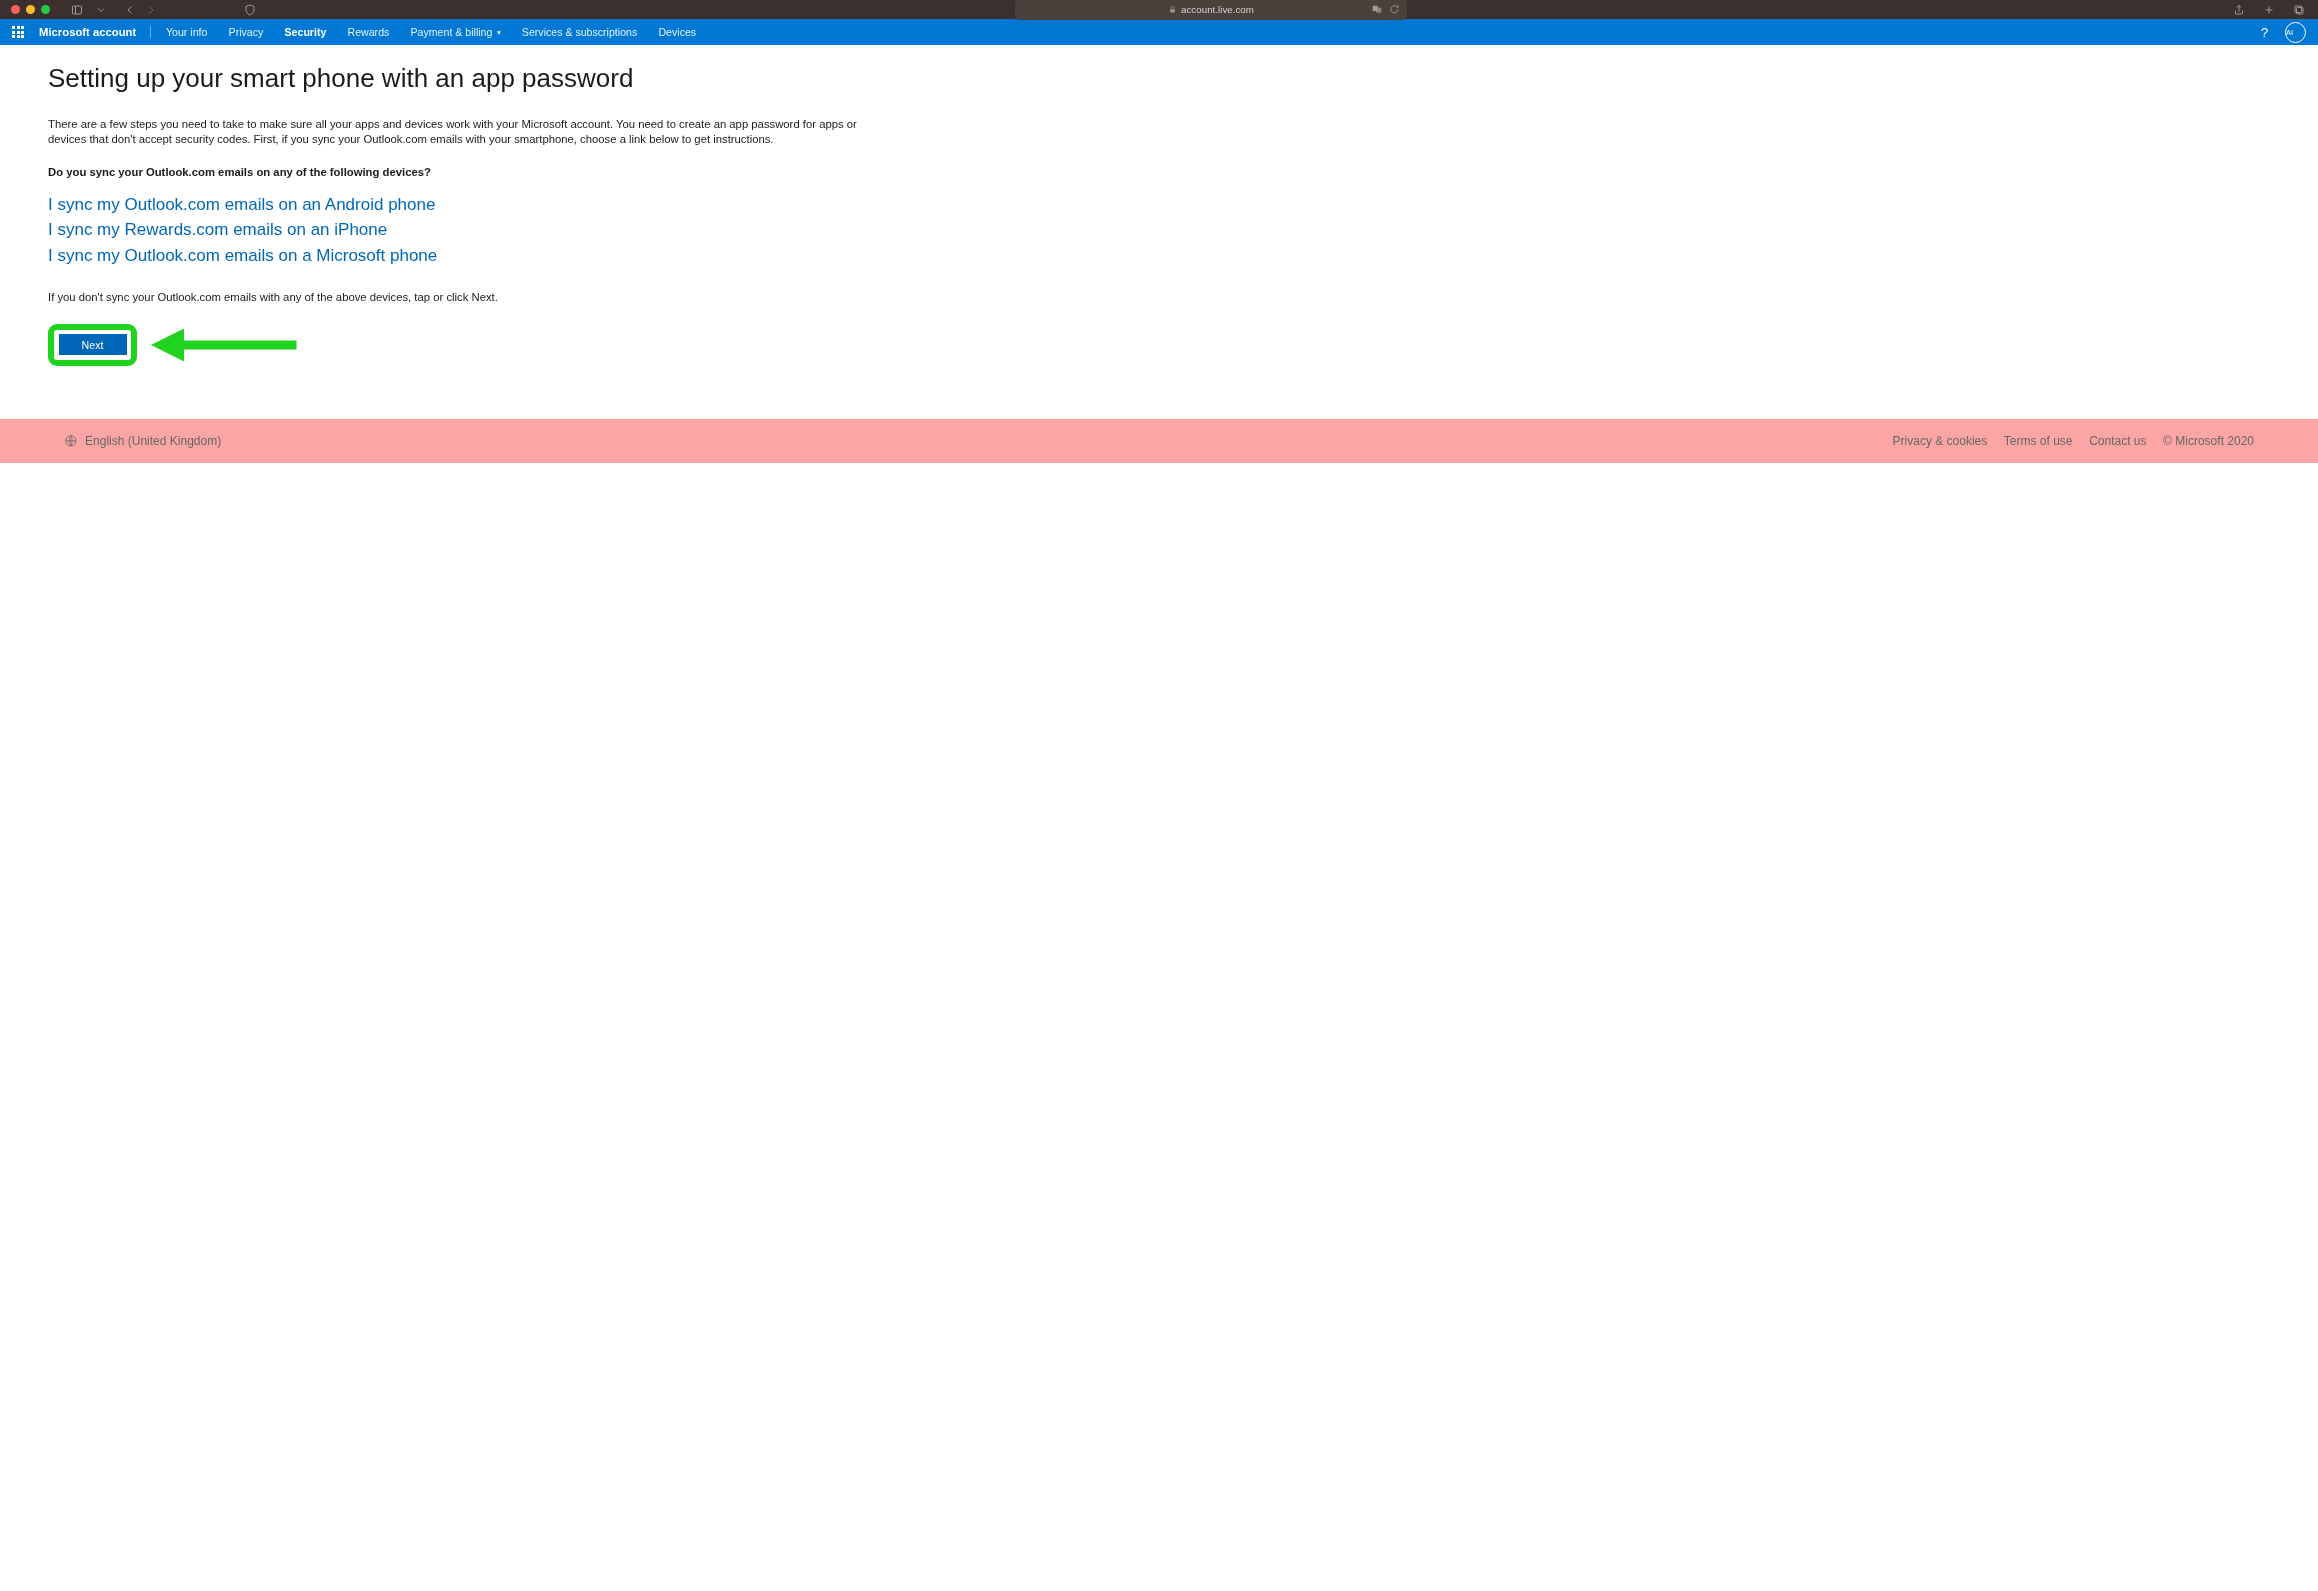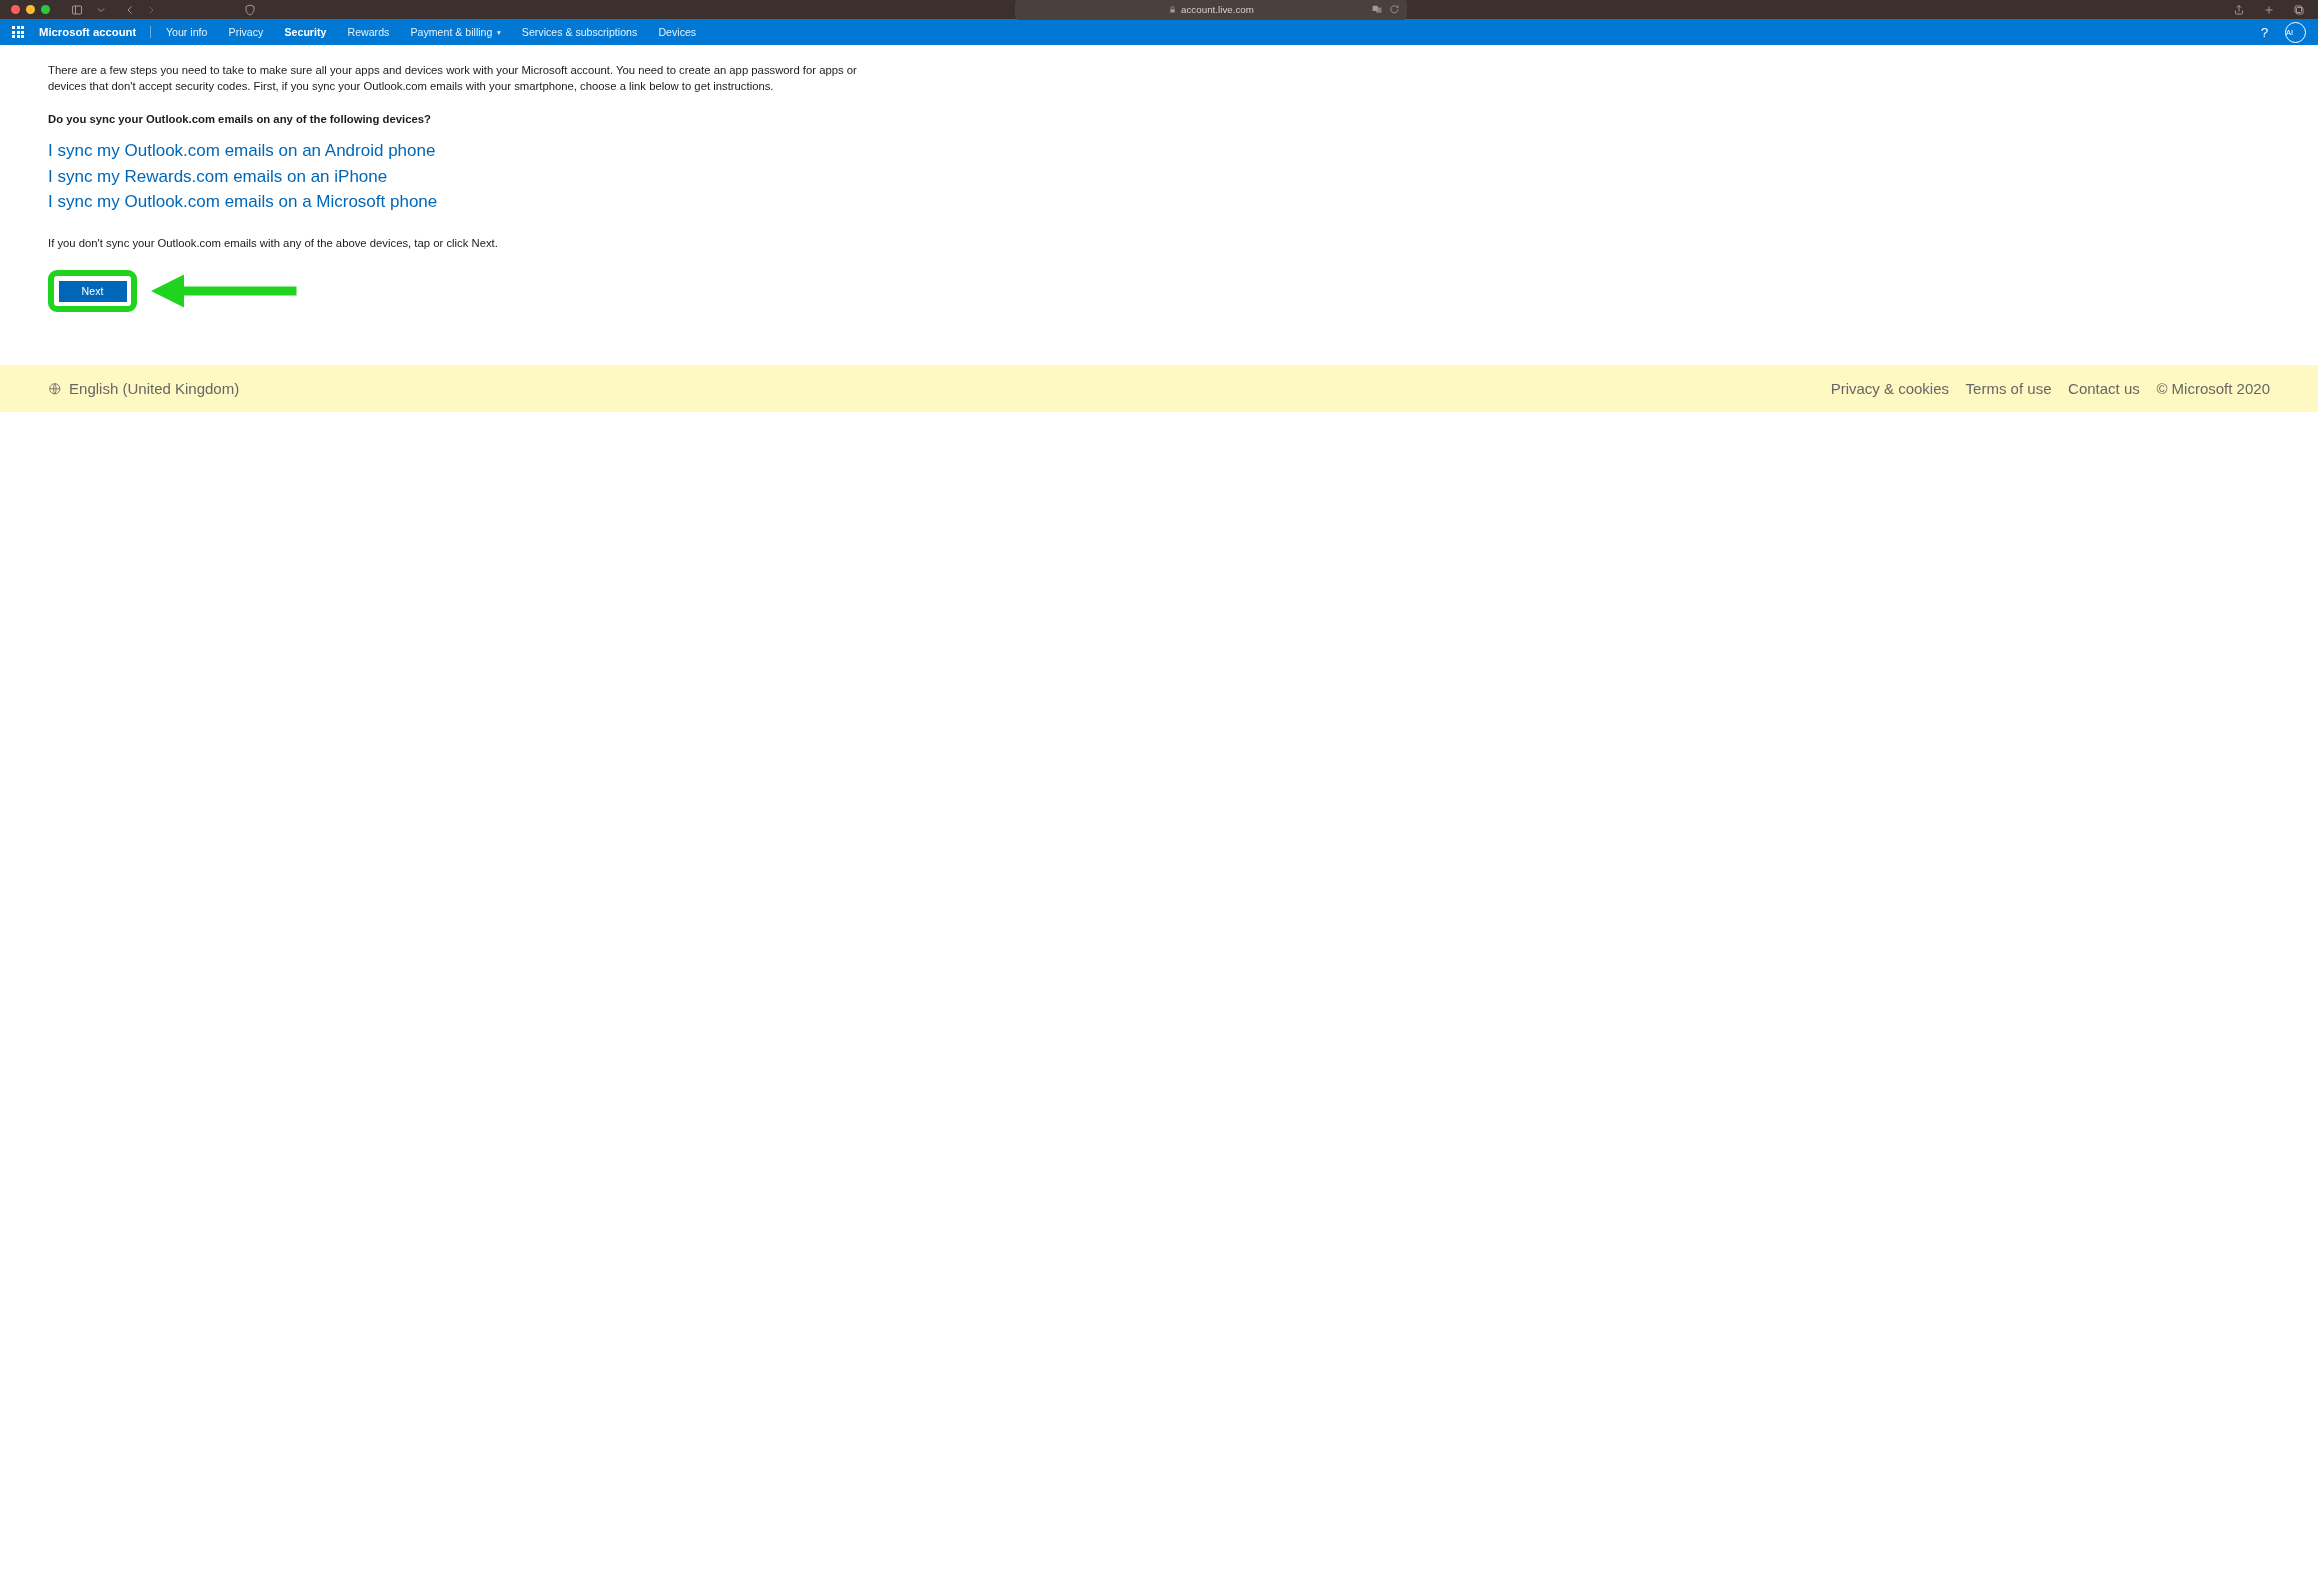--- a/index.html
+++ b/index.html
@@ -117,25 +117,25 @@
   }
   .arrow-annot {
     position: absolute;
     left: 98px;
     top: 50%;
     transform: translateY(-50%);
   }
 
   
   .footer {
-    background: #fef9c3;
-    padding: 15px 48px;
-    display: flex;
-    align-items: center;
-    font-size: 15px;
+    background: #fca5a5;
+    padding: 15px 64px;
+    display: flex;
+    align-items: center;
+    font-size: 12px;
     color: #666;
     margin-top: 15px;
   }
   .globe { width:13.6px; height:13.6px; margin-right:7.5px; }
   .footer-left { display:flex; align-items:center; }
   .footer-right { margin-left:auto; display:flex; gap:16.6px; }
   .footer a { color:#666; text-decoration:none; cursor:pointer; }
 </style>
 </head>
 <body>
@@ -254,20 +254,21 @@
   </div>
   <div class="ms-nav-right">
     <div class="help-q">?</div>
     <div class="avatar">
         <span>AI</span>
       </div>
   </div>
 </div>
 
 <div class="content">
+  <h1 class="page-title">Setting up your smart phone with an app password</h1>
   <p class="body-text">There are a few steps you need to take to make sure all your apps and devices work with your Microsoft account. You need to create an app password for apps or devices that don't accept security codes. First, if you sync your Outlook.com emails with your smartphone, choose a link below to get instructions.</p>
   <p class="question">Do you sync your Outlook.com emails on any of the following devices?</p>
   <div class="link-list">
     <a href="#">I sync my Outlook.com emails on an Android phone</a>
     <a href="#">I sync my Rewards.com emails on an iPhone</a>
     <a href="#">I sync my Outlook.com emails on a Microsoft phone</a>
   </div>
   <p class="hint">If you don't sync your Outlook.com emails with any of the above devices, tap or click Next.</p>
 
   <div class="next-wrap">

